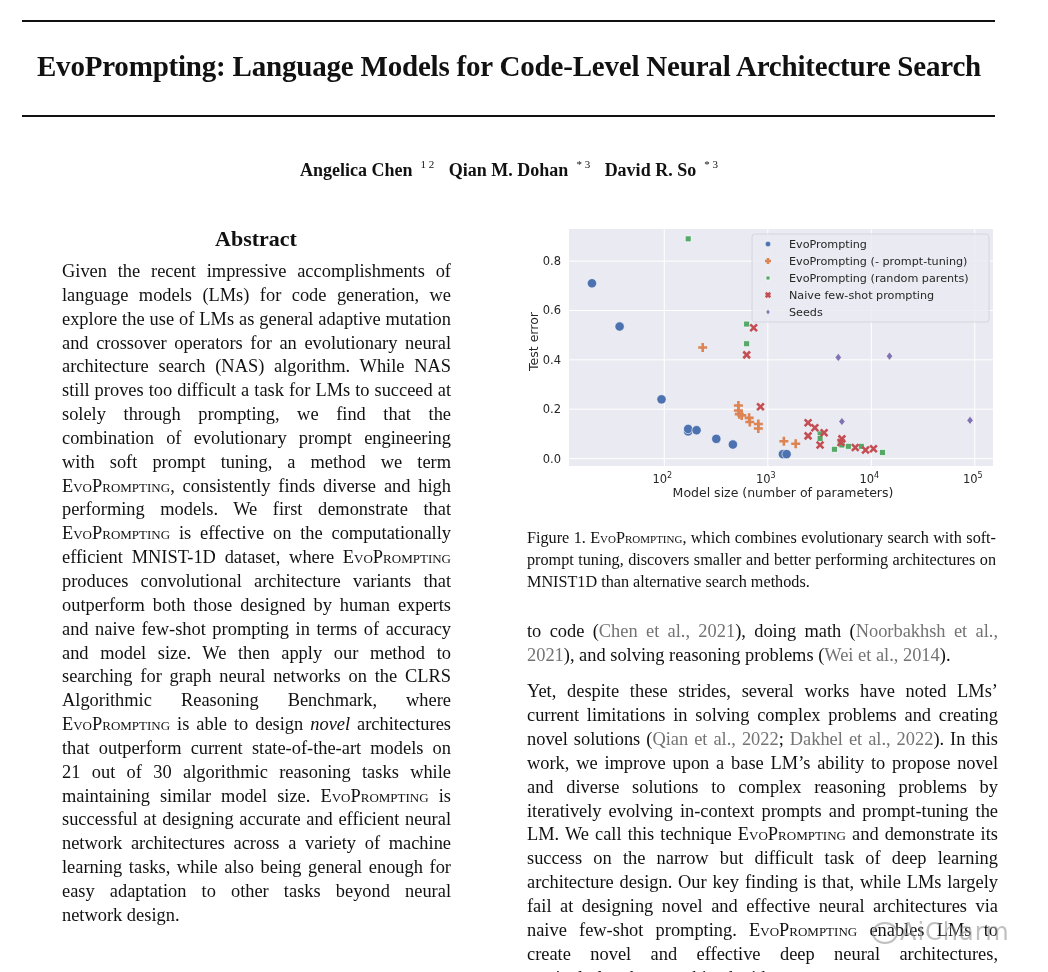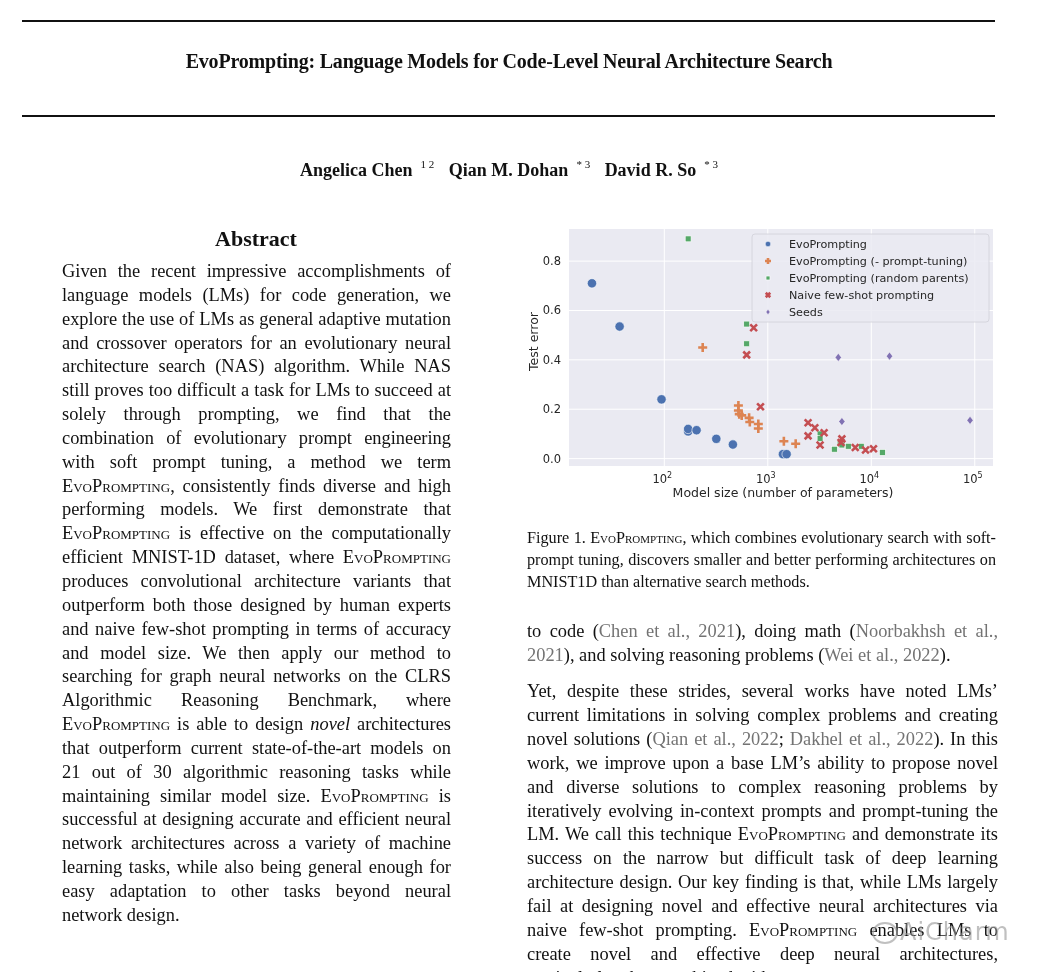--- a/index.html
+++ b/index.html
@@ -2,21 +2,21 @@
 <html><head>
 <meta charset="utf-8">
 <style>
   html, body { margin:0; padding:0; background:#fff; }
   body { width:1048px; height:972px; position:relative; overflow:hidden;
          font-family:"Liberation Serif", "DejaVu Serif", serif; color:#111; }
   .rule { position:absolute; left:22px; width:973px; background:#111; }
   #rule-top { top:20px; height:2px; }
   #rule-bottom { top:115px; height:2px; }
   #title { position:absolute; top:50px; left:0; width:1018px; text-align:center;
-           font-size:20px; font-weight:bold; letter-spacing:-0.2px; }
+           font-size:29px; font-weight:bold; letter-spacing:-0.2px; }
   #authors { position:absolute; top:158px; left:0; width:1018px; text-align:center;
              font-size:18px; font-weight:bold; }
   #authors sup { font-weight:normal; font-size:11px; vertical-align:8px; margin-left:8px; }
   .author { margin:0 5px; }
   #abstract-heading { position:absolute; top:226px; left:62px; width:388px; text-align:center;
                       font-size:22px; font-weight:bold; }
   #abstract-body { position:absolute; top:260px; left:62px; width:389px;
                    font-size:18.4px; line-height:23.85px; text-align:justify; hyphens:manual; }
   .sc { font-variant:small-caps; }
   #chart { position:absolute; left:520px; top:222px; width:490px; height:290px; }
@@ -146,16 +146,16 @@
       <text x="269" y="77" font-size="11.2" font-family="DejaVu Sans, sans-serif" fill="#262626">Naive few-shot prompting</text>
       <path d="M248 87.3L250.1 90L248 92.7L245.9 90Z" fill="#8172b3" stroke="#fff" stroke-width="0.5"></path>
       <text x="269" y="94" font-size="11.2" font-family="DejaVu Sans, sans-serif" fill="#262626">Seeds</text>
     </g>
   <text id="xlabel" font-family="DejaVu Sans, sans-serif" font-size="12.5" fill="#262626" text-anchor="middle" x="263" y="275">Model size (number of parameters)</text>
   <text id="ylabel" font-family="DejaVu Sans, sans-serif" font-size="12.5" fill="#262626" text-anchor="middle" x="0" y="0" transform="translate(18 119.5) rotate(-90)">Test error</text>
 </svg>
 
 <div id="caption"><span class="fig">Figure 1.</span> <span><span class="sc">EvoPrompting</span><span>, which combines evolutionary search with soft-prompt tuning, discovers smaller and better performing architectures on MNIST1D than alternative search methods.</span></span></div>
 
-<div id="right-p1"><span>to code (</span><span class="cite">Chen et al., 2021</span><span>), doing math (</span><span class="cite">Noorbakhsh et al., 2021</span><span>), and solving reasoning problems (</span><span class="cite">Wei et al., 2022</span><span>).</span></div>
+<div id="right-p1"><span>to code (</span><span class="cite">Chen et al., 2021</span><span>), doing math (</span><span class="cite">Noorbakhsh et al., 2021</span><span>), and solving reasoning problems (</span><span class="cite">Wei et al., 2014</span><span>).</span></div>
 <div id="right-p2"><span>Yet, despite these strides, several works have noted LMs’ current limitations in solving complex problems and creat­ing novel solutions (</span><span class="cite">Qian et al., 2022</span><span>; </span><span class="cite">Dakhel et al., 2022</span><span>). In this work, we improve upon a base LM’s ability to pro­pose novel and diverse solutions to complex reasoning prob­lems by iteratively evolving in-context prompts and prompt-tuning the LM. We call this technique </span><span class="sc">EvoPrompting</span><span> and demonstrate its success on the narrow but difficult task of deep learning architecture design. Our key finding is that, while LMs largely fail at designing novel and effective neural architectures via naive few-shot prompting. </span><span class="sc">Evo­Prompting</span><span> enables LMs to create novel and effective deep neural architectures, particularly when combined with</span></div>
 
 <div id="watermark"><span id="watermark-icon"></span><span>AiCharm</span></div>
 
 </body></html>

